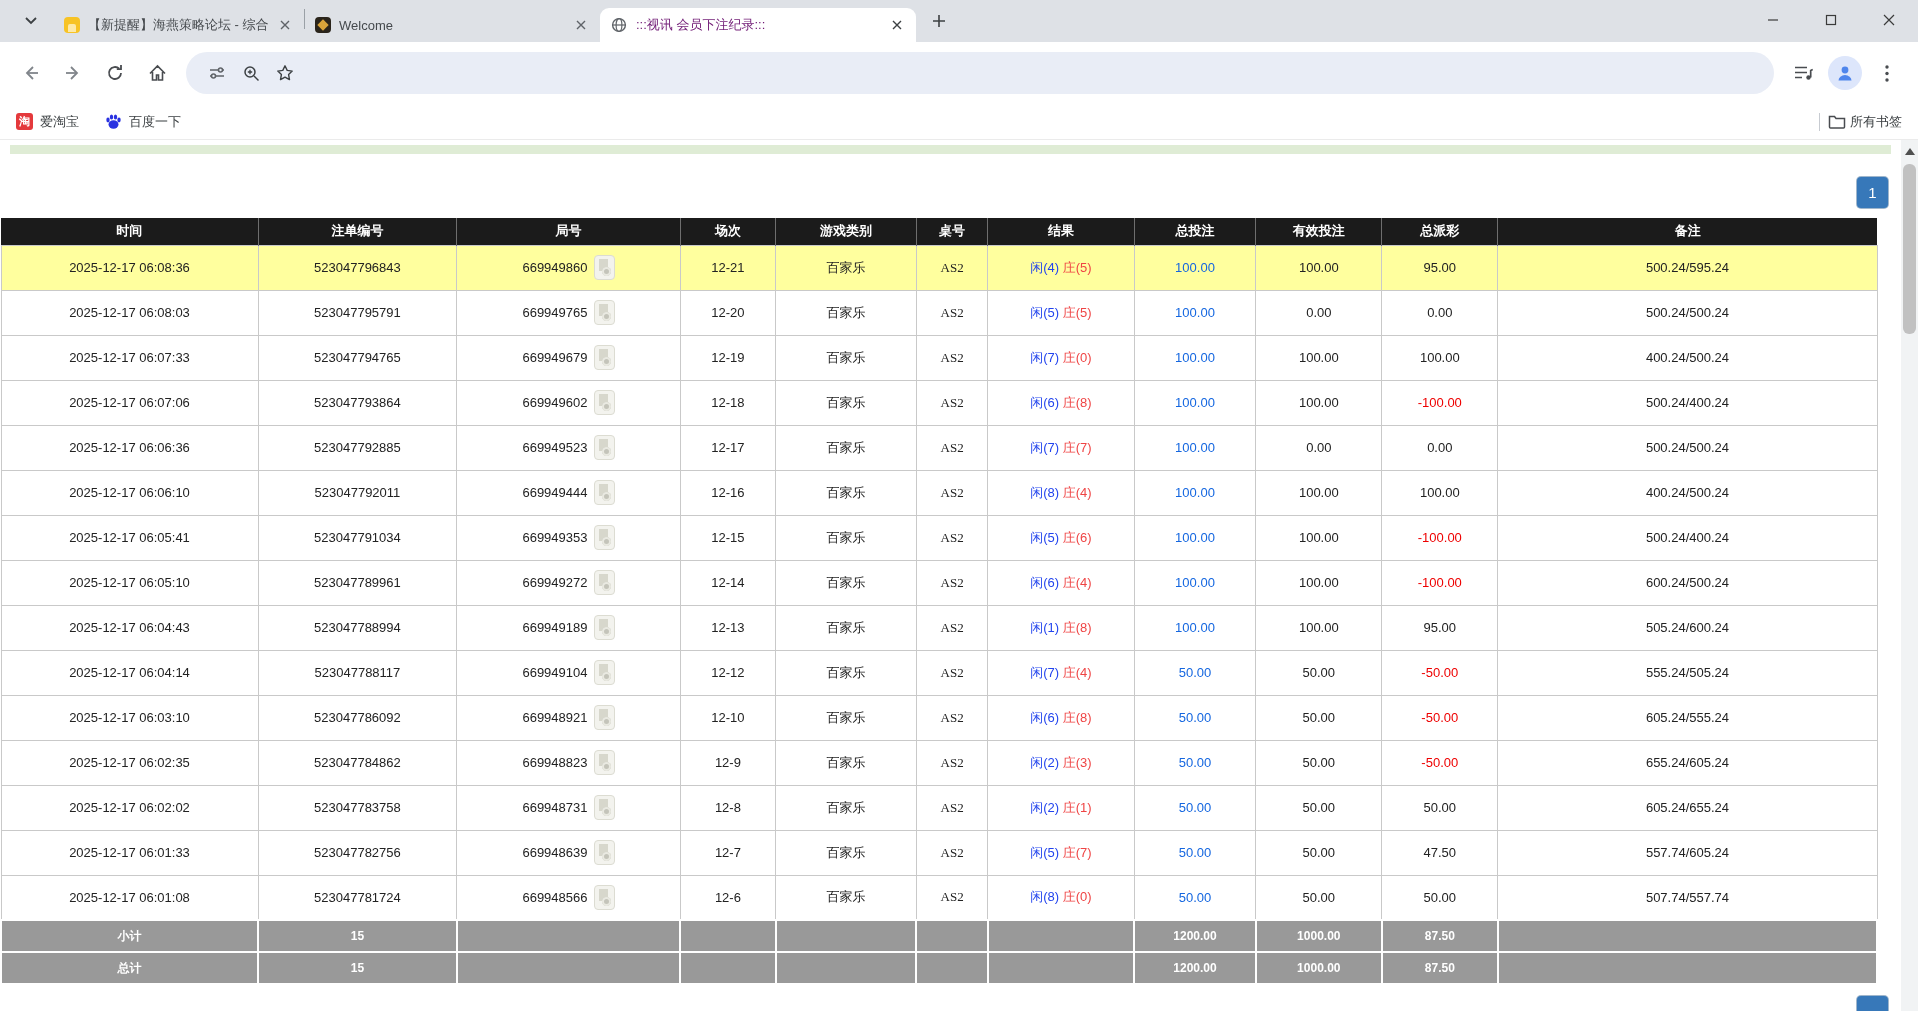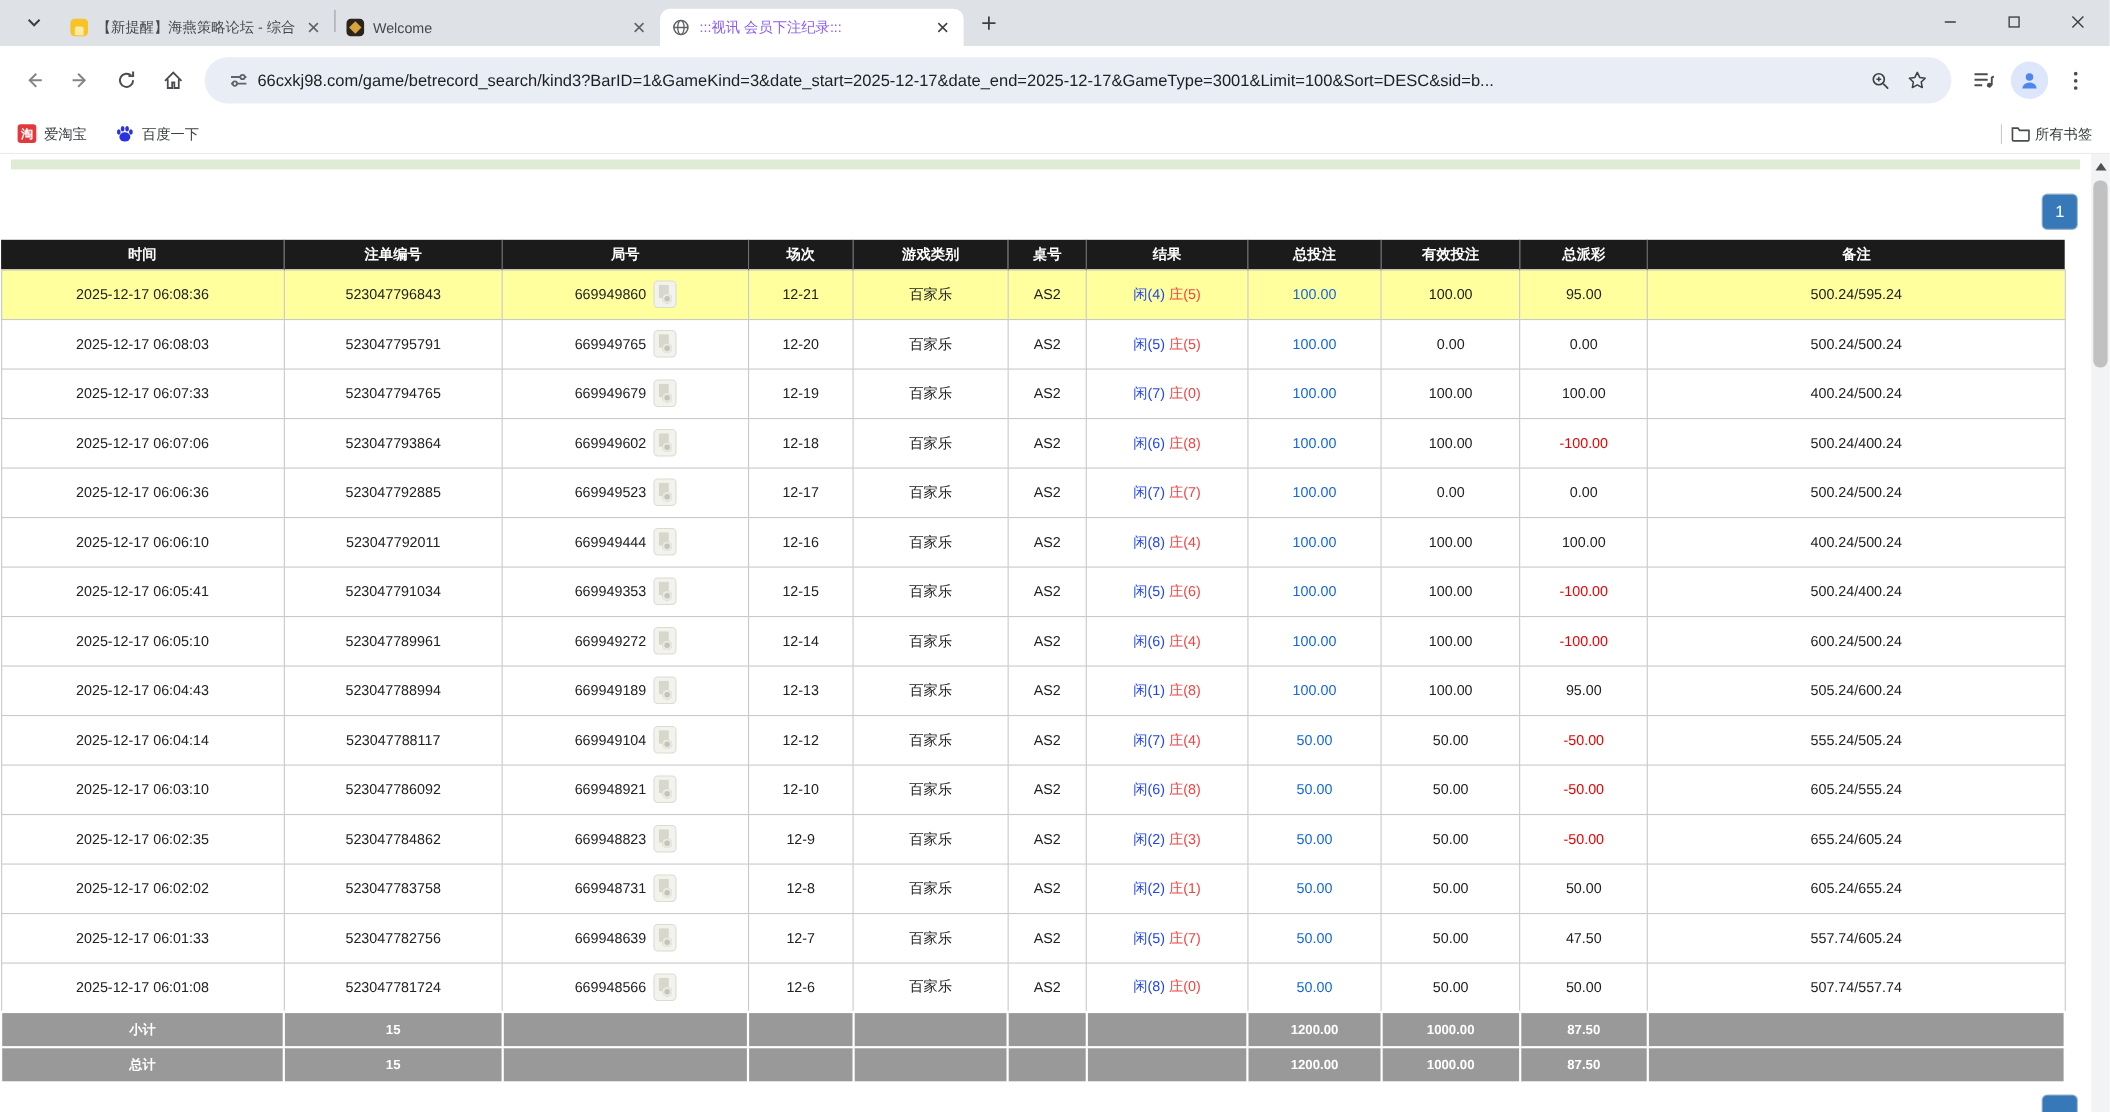--- a/index.html
+++ b/index.html
@@ -8,21 +8,21 @@
 
   
   .tabbar { height:42px; background:#dee1e6; display:flex; align-items:flex-end; padding-left:10px; }
   .tab-search-btn { width:30px; height:30px; margin:0 8px 6px 6px; border-radius:50%;
     display:flex; align-items:center; justify-content:center; }
   .tab { height:34px; display:flex; align-items:center; gap:8px; padding:0 10px;
     font-size:13px; color:#45494d; border-radius:9px 9px 0 0; }
   .tab .t-title { flex:1; white-space:nowrap; overflow:hidden; }
   .tab-1 { width:250px;align-items:center; }
   .tab-2 { width:295px; }
-  .tab-active { width:276px; background:#fff; color:#8b5cf6; }
+  .tab-active { width:316px; background:#fff; color:#701a75; }
   .tab-close { width:18px; height:18px; border-radius:50%; display:flex; align-items:center;
     justify-content:center; flex:0 0 auto; }
   .tab-sep { width:1px; height:20px; background:#9aa0a6; margin:0 0 13px 0; }
   .newtab-btn { width:30px; height:30px; margin:0 0 6px 8px; display:flex; align-items:center;
     justify-content:center; border-radius:50%; }
   .fav { width:18px; height:18px; flex:0 0 auto; display:flex; align-items:center; justify-content:center; }
   .fav-yellow { background:#f7c325; border-radius:4px; width:16px; height:16px; }
   .fav-yellow i { display:block; width:8px; height:8px; margin:5px auto 0; background:#fde9a8; border-radius:2px 2px 0 0;}
   .fav-dark { background:#2a241b; border-radius:4px; width:16px; height:16px; position:relative;}
   .fav-dark i { position:absolute; left:4px; top:4px; width:8px; height:8px; background:#d9a43a;
@@ -66,21 +66,21 @@
   .bt thead th:last-child { border-right:none; }
   .bt tbody td { height:45px; background:#fff; border:1px solid #c9c9c9; }
   .bt tbody tr.hl td { background:#ffff9e; }
   .bt tfoot td { height:32px; background:#999; color:#fff; font-weight:bold; font-size:12px;
     border:2px solid #fff; }
   .bt th:nth-child(1), .bt td:nth-child(1){ width:13.7%; }
   .bt th:nth-child(2), .bt td:nth-child(2){ width:10.6%; }
   .bt th:nth-child(3), .bt td:nth-child(3){ width:11.9%; }
   .bt th:nth-child(4), .bt td:nth-child(4){ width:5.1%; }
   .bt th:nth-child(5), .bt td:nth-child(5){ width:7.5%; }
-  .bt th:nth-child(6), .bt td:nth-child(6){ width:3.8%; }
+  .bt th:nth-child(6), .bt td:nth-child(6){ width:3.8%;font-family:Liberation Serif, serif; }
   .bt th:nth-child(7), .bt td:nth-child(7){ width:7.8%; }
   .bt th:nth-child(8), .bt td:nth-child(8){ width:6.5%; }
   .bt th:nth-child(9), .bt td:nth-child(9){ width:6.7%; }
   .bt th:nth-child(10),.bt td:nth-child(10){ width:6.2%; }
   .blue { color:#1567e0; }
   .neg { color:#ee0000; }
   .res-player { color:#2244ee; }
   .res-banker { color:#ef4444; }
   .round-cell { display:flex; align-items:center; justify-content:center; gap:6px; }
   .video-ic { width:21px; height:25px; background:#f3f3ee; border:1px solid #dcdcd2;
@@ -203,21 +203,20 @@
   </div>
 
   <div class="omnibox">
     <span class="omni-icon">
       <svg width="16" height="16" viewBox="0 0 16 16">
           <path d="M1 5h9M13 5h2M1 11h2M6 11h9" stroke="#5f6368" stroke-width="1.6"></path>
           <circle cx="11.5" cy="5" r="2" fill="none" stroke="#5f6368" stroke-width="1.6"></circle>
           <circle cx="4.5" cy="11" r="2" fill="none" stroke="#5f6368" stroke-width="1.6"></circle>
         </svg>
     </span>
-    <span class="omni-url">66cxkj98.com/game/betrecord_search/kind3?BarID=1&amp;GameKind=3&amp;date_start=2025-12-17&amp;date_end=2025-12-17&amp;GameType=3001&amp;Limit=100&amp;Sort=DESC&amp;sid=b...</span>
     <span class="omni-icon">
       <svg width="17" height="17" viewBox="0 0 17 17">
           <circle cx="7" cy="7" r="5" fill="none" stroke="#3c4043" stroke-width="1.5"></circle>
           <path d="M11 11l4.5 4.5" stroke="#3c4043" stroke-width="1.5"></path>
           <path d="M4.8 7h4.4M7 4.8v4.4" stroke="#3c4043" stroke-width="1.3"></path>
         </svg>
     </span>
     <span class="omni-icon">
       <svg width="18" height="18" viewBox="0 0 18 18">
           <path d="M9 1.8l2.2 4.6 5 .7-3.6 3.5.9 5L9 13.2l-4.5 2.4.9-5L1.8 7.1l5-.7z" fill="none" stroke="#3c4043" stroke-width="1.4" stroke-linejoin="round"></path>

